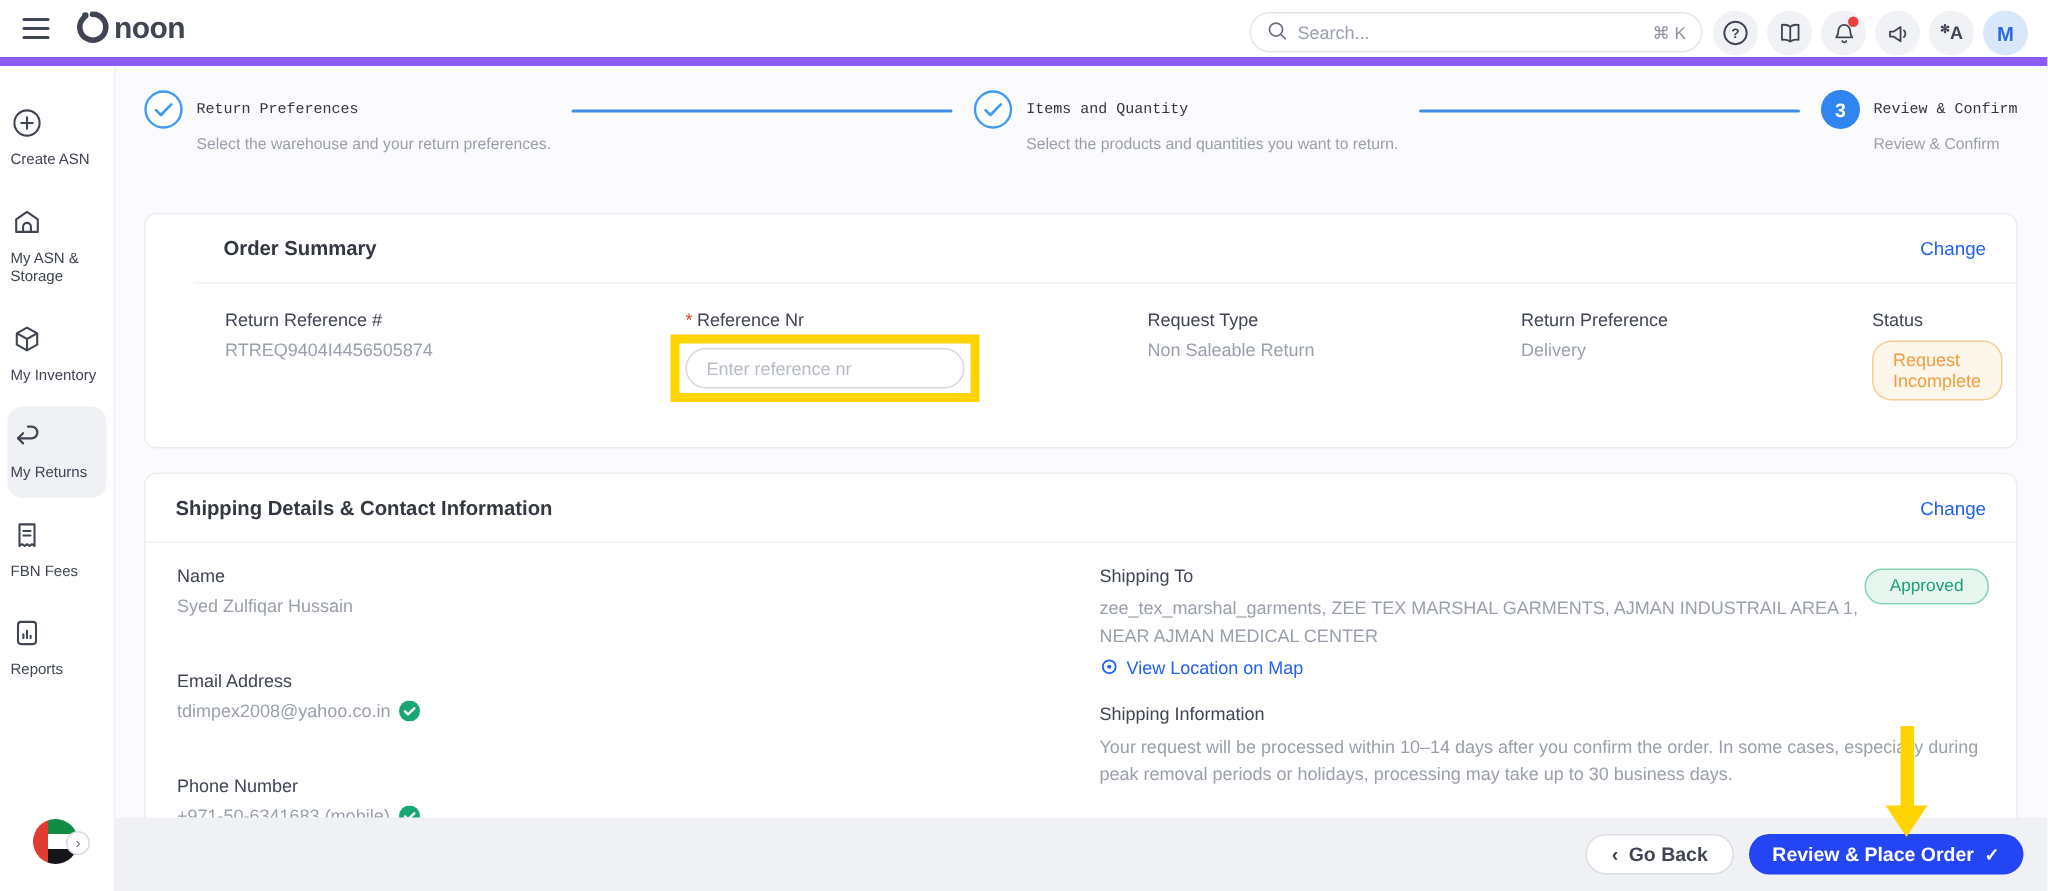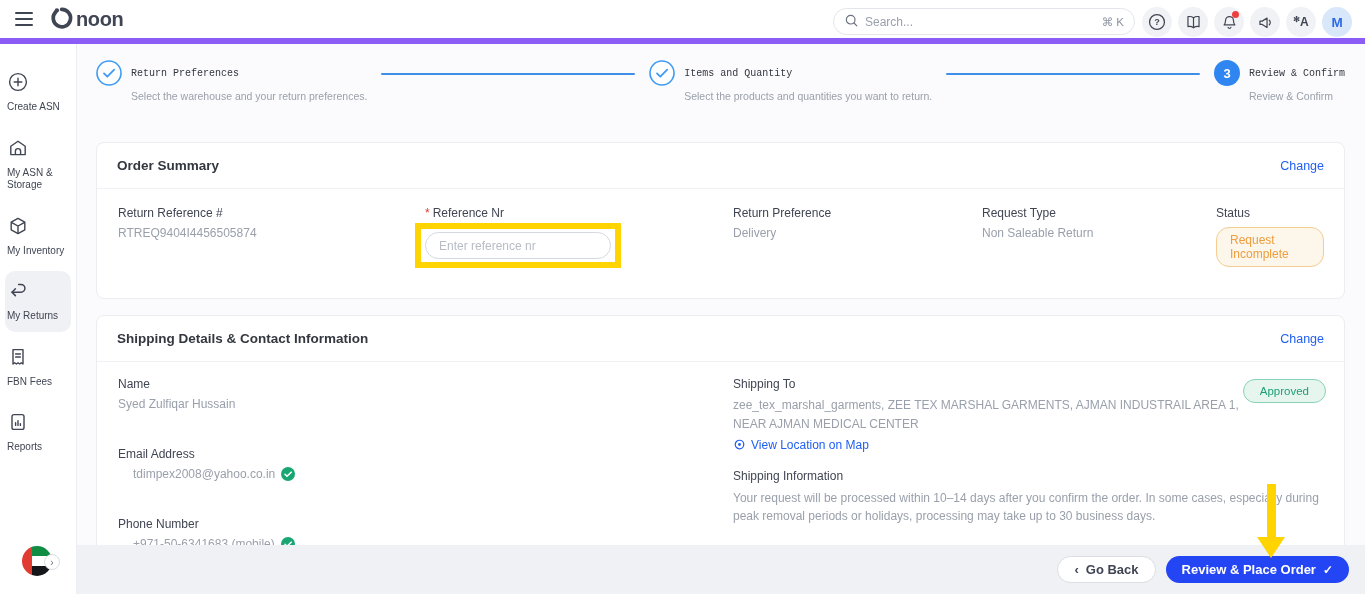--- a/index.html
+++ b/index.html
@@ -60,21 +60,21 @@
   .step-circle { width:26px; height:26px; flex-shrink:0; }
   .step-num { width:26px; height:26px; border-radius:50%; background:#2f86f0; color:#fff;
     display:flex; align-items:center; justify-content:center; font-size:13px; font-weight:600; }
   .connector { flex:1; height:2px; background:#3f8fe8; margin:13px 14px 0 14px; border-radius:1px; }
   
   .card { background:#fff; border:1px solid #ecedf1; border-radius:8px; }
   .card-head { display:flex; align-items:center; justify-content:space-between; padding:15px 20px;
     border-bottom:1px solid #f0f1f4; }
   .card-title { font-size:13.5px; font-weight:600; color:#33373f; }
   .change-link { color:#2160f0; font-size:12.5px; font-weight:500; cursor:pointer; }
-  .card.order { margin-top:26px; }
+  .card.order { margin-top:26px;padding-left:32px; }
   .os-body { display:grid; grid-template-columns:307px 308px 249px 234px 1fr; padding:17px 20px 30px 21px; }
   .f-label { font-size:12px; font-weight:500; color:#404553; }
   .f-label .req { color:#e8392f; margin-right:3px; }
   .f-value { font-size:12px; color:#9aa0ab; margin-top:6px; }
   .ref-highlight { display:inline-block; border:6px solid #ffd400; padding:3px 4px; margin:3px 0 0 -10px; }
   .ref-input { width:186px; height:27px; border:1px solid #d5d8de; border-radius:14px; outline:none;
     padding:0 13px; font-size:12px; color:#404553; font-family:"Liberation Sans", sans-serif; }
   .ref-input::placeholder { color:#b7bcc5; }
   .badge-incomplete { display:inline-block; margin-top:7px; padding:5px 13px; border-radius:13px;
     background:#fdf6ea; border:1px solid #f3cd92; color:#ee9d3f; font-size:12px; cursor:default; }
@@ -83,21 +83,21 @@
   .group { margin-bottom:0; }
   .g-mt { margin-top:36px; }
   .g-mt-r { margin-top:17px; }
   .addr-line { font-size:12px; color:#9aa0ab; margin-top:6px; line-height:1.4; }
   .addr-line.second { margin-top:2px; }
   .maplink { display:flex; align-items:center; gap:5px; color:#2160f0; font-size:12px; font-weight:500;
     margin-top:5px; cursor:pointer; }
   .para { font-size:12px; color:#9aa0ab; margin-top:6px; line-height:1.55; max-width:594px; }
   .badge-approved { position:absolute; right:18px; top:17px; padding:5px 16px; border-radius:13px;
     background:#e6f5ee; border:1px solid #86d2b4; color:#1d9e77; font-size:11.5px; cursor:default; }
-  .inline-val { display:flex; align-items:flex-start; gap:6px;margin-left:15px; }
+  .inline-val { display:flex; align-items:flex-start; gap:6px; }
   
   .footerbar { position:absolute; left:77px; right:0; bottom:0; height:49px; background:#f0f1f4;
     display:flex; align-items:center; justify-content:flex-end; padding-right:16px; gap:10px; z-index:20; }
   .btn { height:27px; border-radius:14px; display:flex; align-items:center; gap:7px; font-size:13px;
     font-weight:600; padding:0 16px; cursor:pointer; border:none; font-family:"Liberation Sans", sans-serif; }
   .btn-back { background:#fff; border:1px solid #dadde2; color:#404553; }
   .btn-back .chev { font-size:13px; color:#404553; }
   .btn-place { background:#2445f4; color:#fff; }
   .btn-place .chk { font-size:12px; }
   
@@ -271,26 +271,26 @@
         <div class="f-label">Return Reference #</div>
         <div class="f-value">RTREQ9404I4456505874</div>
       </div>
       <div>
         <div class="f-label"><span class="req">*</span><span>Reference Nr</span></div>
         <div class="ref-highlight">
           <input class="ref-input" type="text" placeholder="Enter reference nr" style="">
         </div>
       </div>
       <div>
+        <div class="f-label">Request Type</div>
+        <div class="f-value">Non Saleable Return</div>
+      </div>
+      <div>
         <div class="f-label">Return Preference</div>
         <div class="f-value">Delivery</div>
-      </div>
-      <div>
-        <div class="f-label">Request Type</div>
-        <div class="f-value">Non Saleable Return</div>
       </div>
       <div>
         <div class="f-label">Status</div>
         <span class="badge-incomplete">Request Incomplete</span>
       </div>
     </div>
   </section>
 
   <section class="card shipping">
     <div class="card-head">

